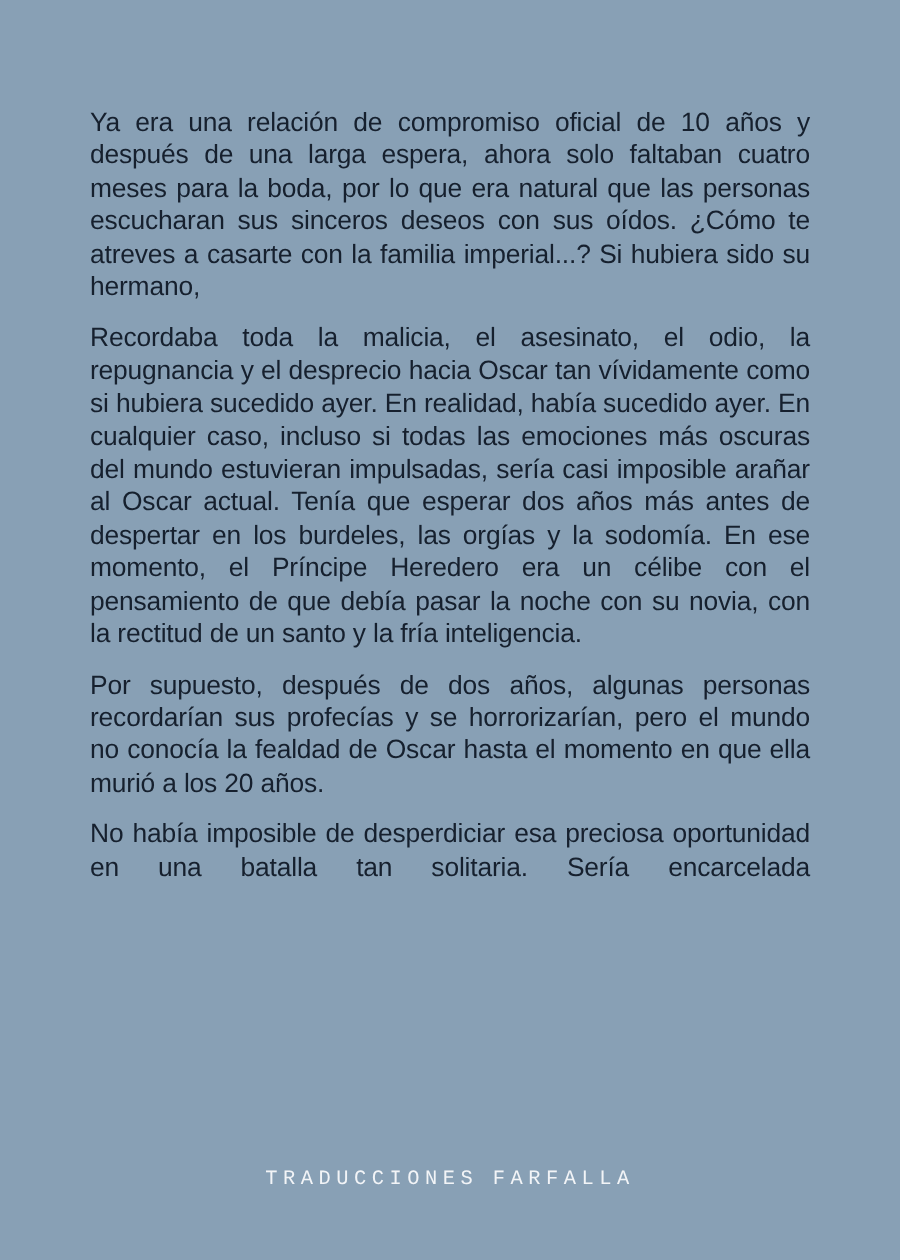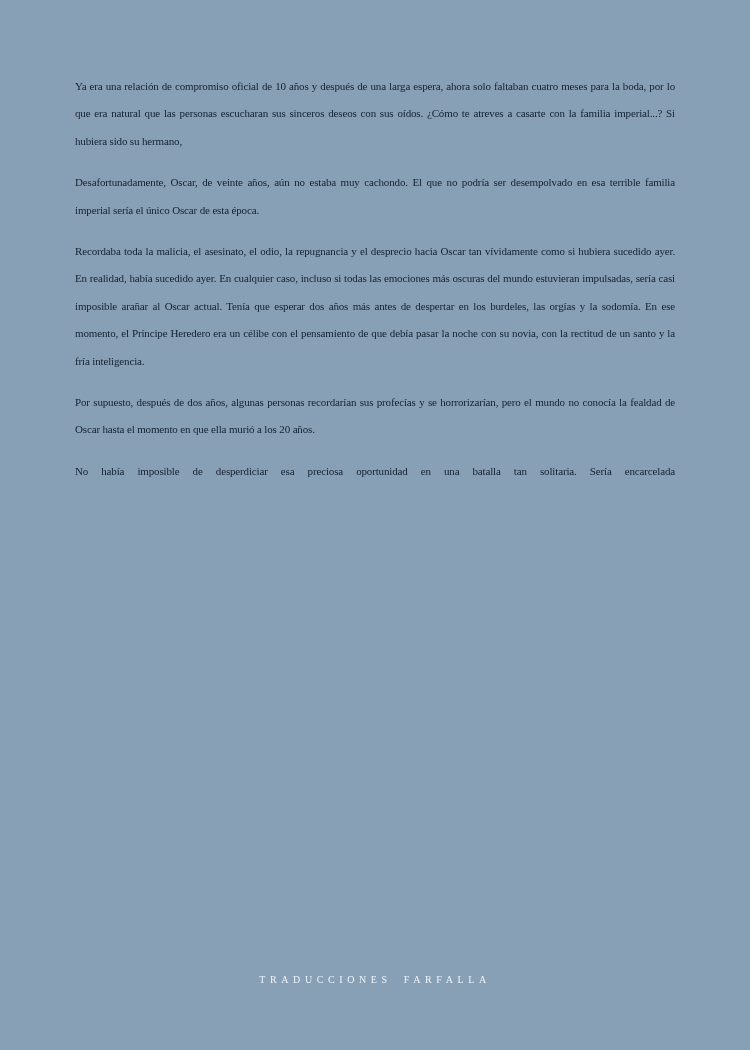--- a/index.html
+++ b/index.html
@@ -13,51 +13,50 @@
       position: relative;
       overflow: hidden;
     }
     .page {
       position: absolute;
       left: 75px;
       top: 73px;
       width: 600px;
     }
     .para {
-      font-family: Liberation Serif, serif;
-      font-size: 11px;
+      font-family: Liberation Sans, sans-serif;
+      font-size: 22px;
       line-height: 27.4px;
       color: #16202e;
       text-align: justify;
-      margin: 0 0 14px 0;
+      margin: 15px 0 14px 0;
       letter-spacing: -0.15px;
       word-spacing: 0px;
     }
     .footer {
       position: absolute;
       left: 0;
       width: 750px;
       top: 974px;
       text-align: center;
-      font-family: Liberation Serif, serif;
-      font-size: 10px;
+      font-family: Liberation Mono, monospace;
+      font-size: 17px;
       letter-spacing: 4.6px;
       color: #f2f4f7;
     }
     .footer span.gap {
       display: inline-block;
       width: 12px;
     }
   </style>
 </head>
 <body>
 
 <div class="page">
   <p class="para">Ya era una relación de compromiso oficial de 10 años y después de una larga espera, ahora solo faltaban cuatro meses para la boda, por lo que era natural que las personas escucharan sus sinceros deseos con sus oídos. ¿Cómo te atreves a casarte con la familia imperial...? Si hubiera sido su hermano,</p>
-  <p class="para">Desafortunadamente, Oscar, de veinte años, aún no estaba muy cachondo. El que no podría ser desempolvado en esa terrible familia imperial sería el único Oscar de esta época.</p>
   <p class="para">Recordaba toda la malicia, el asesinato, el odio, la repugnancia y el desprecio hacia Oscar tan vívidamente como si hubiera sucedido ayer. En realidad, había sucedido ayer. En cualquier caso, incluso si todas las emociones más oscuras del mundo estuvieran impulsadas, sería casi imposible arañar al Oscar actual. Tenía que esperar dos años más antes de despertar en los burdeles, las orgías y la sodomía. En ese momento, el Príncipe Heredero era un célibe con el pensamiento de que debía pasar la noche con su novia, con la rectitud de un santo y la fría inteligencia.</p>
   <p class="para">Por supuesto, después de dos años, algunas personas recordarían sus profecías y se horrorizarían, pero el mundo no conocía la fealdad de Oscar hasta el momento en que ella murió a los 20 años.</p>
   <p class="para" style="text-align-last: justify;">No había imposible de desperdiciar esa preciosa oportunidad en una batalla tan solitaria. Sería encarcelada</p>
 </div>
 
 <div class="footer">
   <span>TRADUCCIONES</span><span class="gap"></span><span>FARFALLA</span>
 </div>
 
 </body></html>

